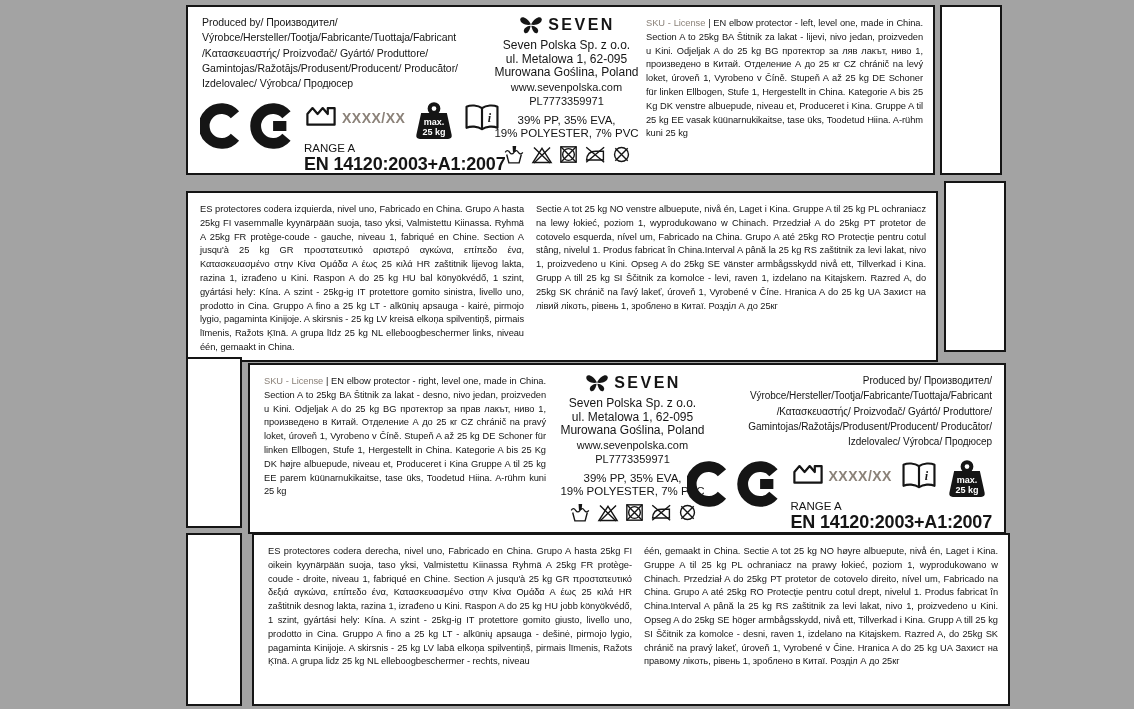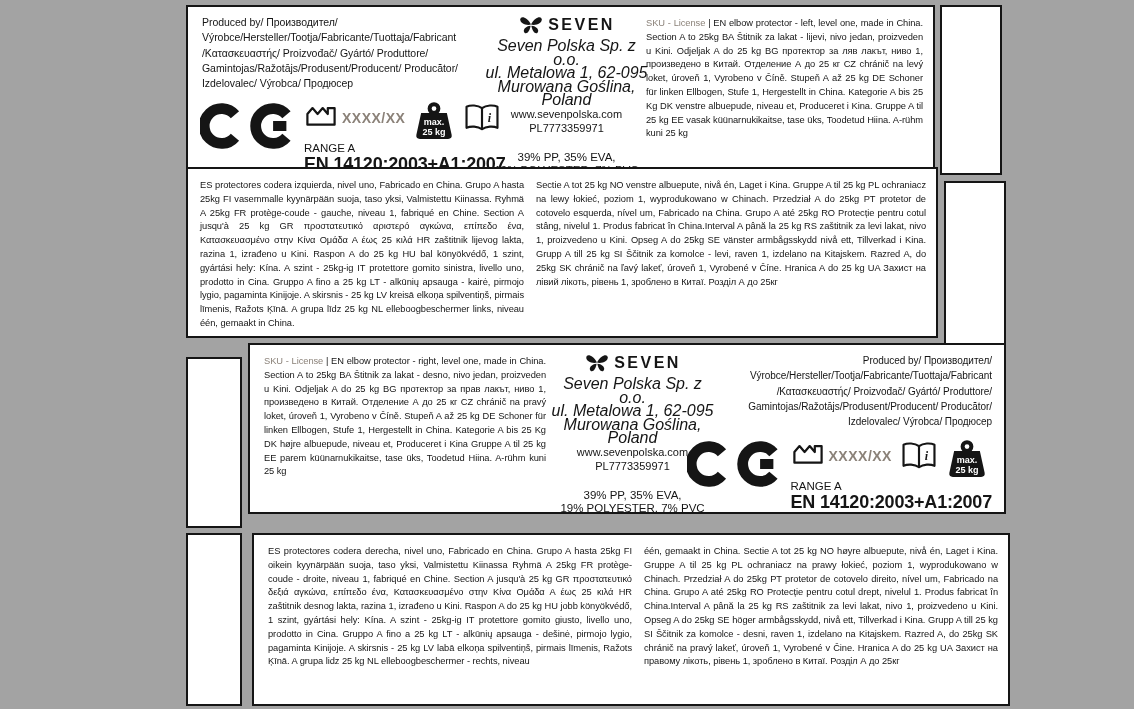--- a/index.html
+++ b/index.html
@@ -4,41 +4,41 @@
 <style>
   html,body{margin:0;padding:0;background:#ffffff;}
   #sheet{position:relative;width:1134px;height:709px;background:#a3a3a3;
          font-family:"Liberation Sans","DejaVu Sans",sans-serif;color:#151515;overflow:hidden;}
   .strip,.tab{position:absolute;border:2.8px solid #151515;background:#ffffff;box-sizing:border-box;overflow:hidden;}
   .tab{overflow:visible;}
 
   
   #s1{left:186px;top:5px;width:749px;height:170px;}
   #t1{left:940px;top:5px;width:62px;height:170px;}
-  #s2{left:186px;top:167px;width:752px;height:171px;}
+  #s2{left:186px;top:191px;width:752px;height:171px;}
   #t2{left:944px;top:181px;width:62px;height:171px;}
-  #s3{left:248px;top:343px;width:758px;height:171px;}
+  #s3{left:248px;top:363px;width:758px;height:171px;}
   #t3{left:186px;top:357px;width:56px;height:171px;}
   #s4{left:252px;top:533px;width:758px;height:173px;}
   #t4{left:186px;top:533px;width:56px;height:173px;}
 
   .produced{position:absolute;font-size:10.5px;line-height:15.3px;white-space:pre-line;letter-spacing:-0.05px;}
   .p-right{text-align:right;font-size:10px;}
 
   .jtext{position:absolute;text-align:justify;font-size:9.3px;line-height:13.8px;letter-spacing:-0.05px;}
   .seg-b{font-weight:400;}
   .seg-g{color:#8b8279;}
 
   .center-col{position:absolute;text-align:center;}
   .logo-row{display:flex;align-items:center;justify-content:center;gap:4px;margin-bottom:3px;}
   .wordmark{font-weight:700;font-size:16px;letter-spacing:2.5px;}
-  .addr{font-size:16px;line-height:13.6px;font-style:italic;}
+  .addr{font-size:12px;line-height:13.6px;}
   .vat{font-size:11px;line-height:14px;}
   .comp{font-size:11.5px;line-height:13px;}
-  .comp-wrap{margin-top:16px;}
+  .comp-wrap{margin-top:6px;}
   .care-row{display:flex;justify-content:center;align-items:flex-end;gap:6px;margin-top:5px;}
   .care-row svg{display:block;}
   .care{width:22px;height:19px;}
   .care.sq{width:19px;height:19px;}
 
   .ce-block{position:absolute;display:flex;align-items:flex-start;gap:6px;}
   .ce-svg{width:98px;height:50px;display:block;}
   .ce-right{display:flex;flex-direction:column;}
   .icons-row{display:flex;align-items:flex-start;gap:8px;}
   .fx{display:flex;align-items:center;}

